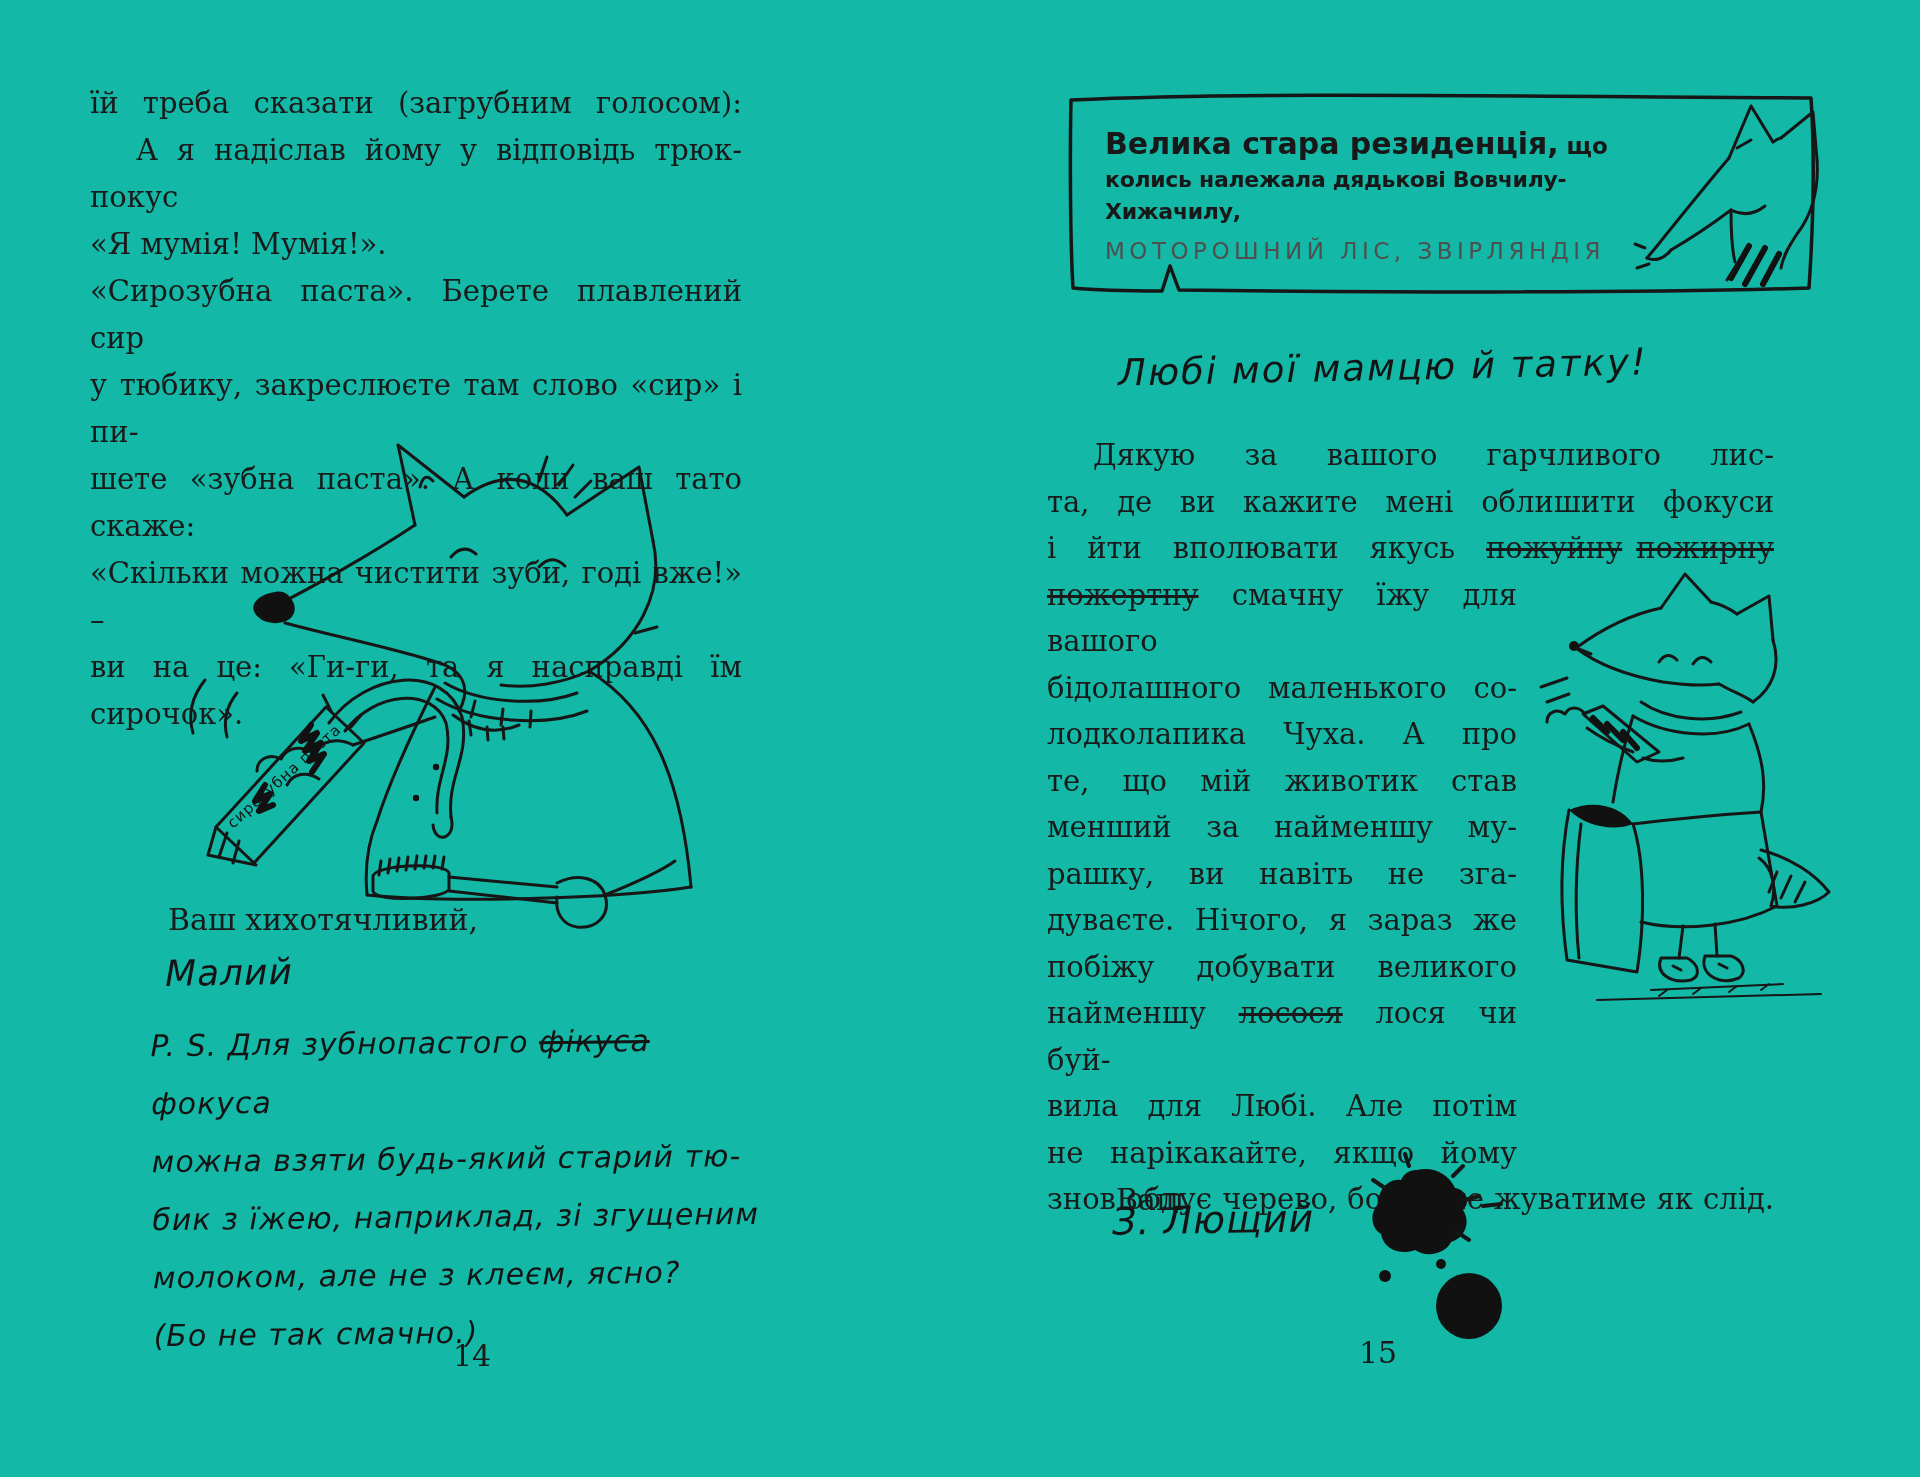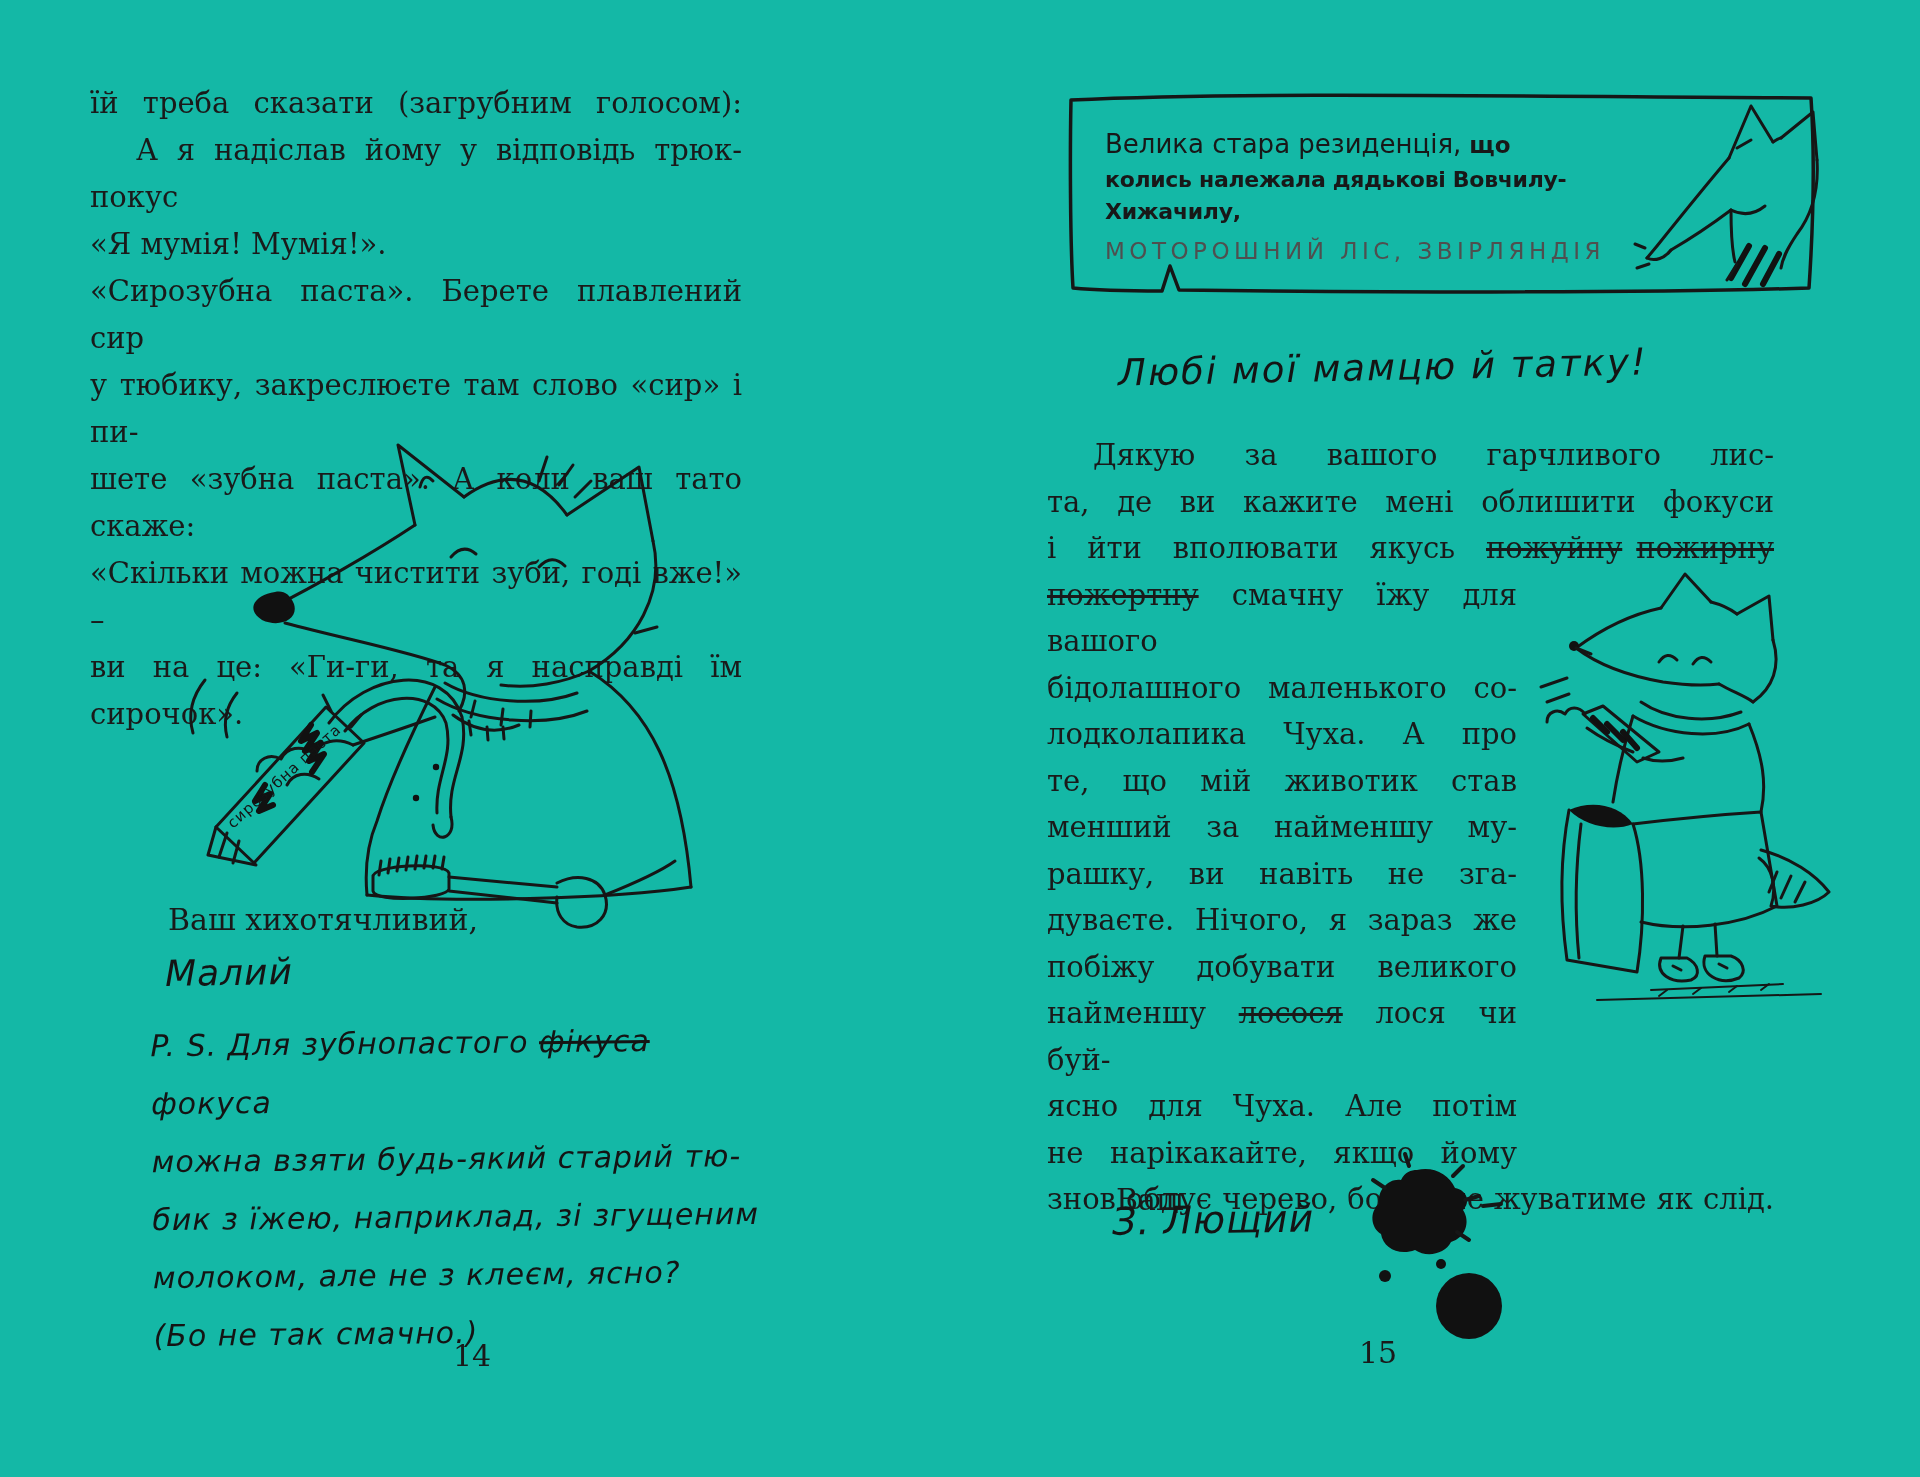--- a/index.html
+++ b/index.html
@@ -15,21 +15,21 @@
   .strike{text-decoration:line-through;text-decoration-thickness:2.5px;}
   .gap-left{margin-left:14px;}
   
   .hand{font-family:"DejaVu Sans","Liberation Sans",sans-serif;font-style:italic;
         color:#141414;letter-spacing:1px;}
   .ps-block{font-size:30px;line-height:58px;transform:rotate(-0.6deg);}
   .greeting{font-size:37px;letter-spacing:2px;transform:rotate(-1.2deg);}
   .sig{transform:rotate(-1deg);}
   
   .lh-text{font-family:"DejaVu Sans","Liberation Sans",sans-serif;color:#181818;}
-  .lh-line1{font-size:26px;font-weight:normal;line-height:40px;}
+  .lh-line1{font-size:30px;font-weight:bold;line-height:40px;}
   .lh-line1-small{font-size:23px;font-weight:bold;}
   .lh-line2{font-size:22px;font-weight:bold;line-height:32px;letter-spacing:-0.3px;}
   .lh-line3{font-size:23px;font-weight:normal;letter-spacing:4.5px;color:#4f4f4f;
             line-height:46px;}
   .pagenum{font-size:30px;color:#1a1a1a;transform:translateX(-50%);}
   svg{display:block;}
   .ink{stroke:#161616;stroke-width:3;fill:none;stroke-linecap:round;stroke-linejoin:round;}
   .ink-thick{stroke:#111;stroke-width:6;fill:none;stroke-linecap:round;}
   .ink-fill{fill:#111;stroke:none;}
 </style>
@@ -186,21 +186,21 @@
       <div class="pline"><span>і йти вполювати якусь </span><span class="strike">пожуйну</span><span class="strike gap-left">пожирну</span></div>
       <div class="pline no-just w-narrow"><span class="strike">пожертну</span><span> смачну їжу для вашого</span></div>
       <div class="pline w-narrow">бідолашного маленького со-</div>
       <div class="pline w-narrow">лодколапика Чуха. А про</div>
       <div class="pline w-narrow">те, що мій животик став</div>
       <div class="pline w-narrow">менший за найменшу му-</div>
       <div class="pline w-narrow">рашку, ви навіть не зга-</div>
       <div class="pline w-narrow">дуваєте. Нічого, я зараз же</div>
       <div class="pline w-narrow">побіжу добувати великого</div>
       <div class="pline w-narrow"><span>найменшу </span><span class="strike">лосося</span><span> лося чи буй-</span></div>
-      <div class="pline w-narrow">ясно для Чуха. Але потім</div>
+      <div class="pline w-narrow">вила для Любі. Але потім</div>
       <div class="pline w-narrow">не нарікакайте, якщо йому</div>
       <div class="pline">знов обдує черево, бо він не жуватиме як слід.</div>
     </div>
 
     <svg class="abs" style="left:573px;top:562px;" width="305" height="445" viewBox="0 0 305 445">
       <g class="ink">
         <path d="M8,125 L34,116"></path>
           <path d="M14,140 L36,132"></path>
 
         <path d="M43,86 C70,66 100,52 128,46"></path>

